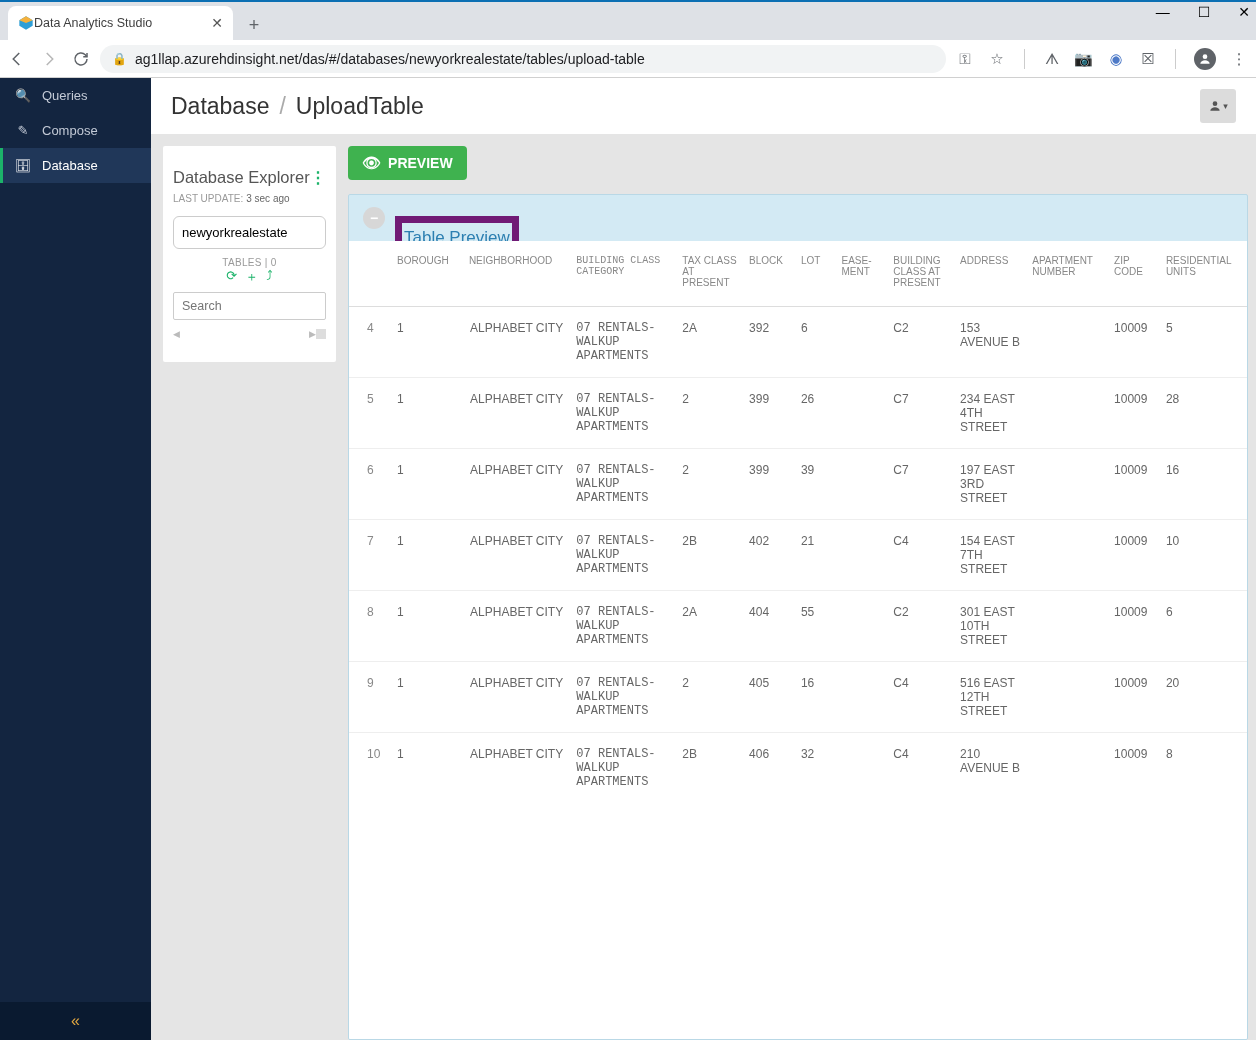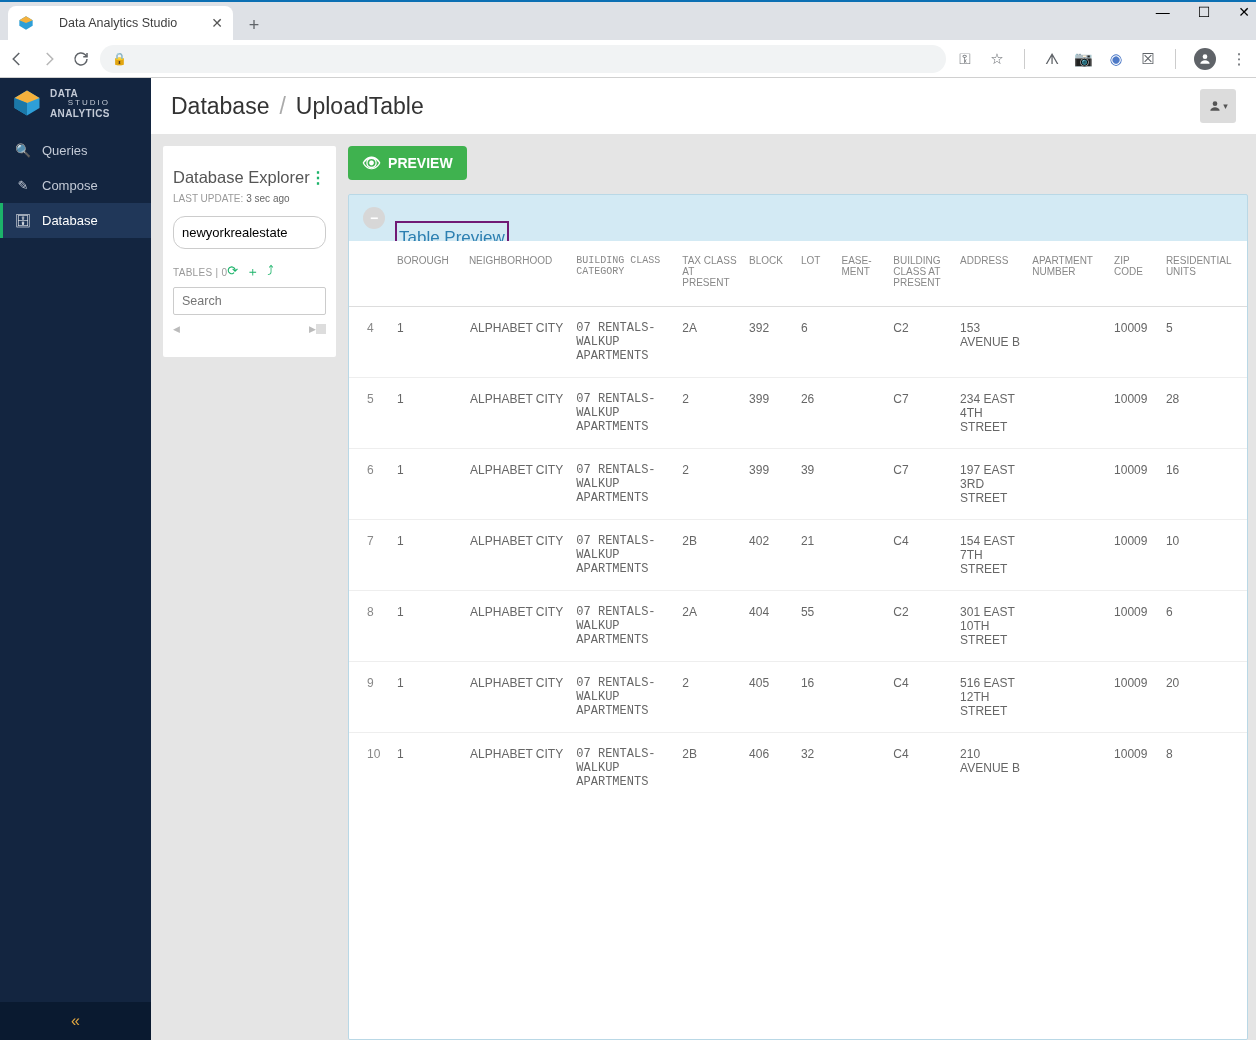--- a/index.html
+++ b/index.html
@@ -5,21 +5,21 @@
 * { margin: 0; padding: 0; box-sizing: border-box; font-family: "Segoe UI", Arial, sans-serif; }
 body { background: #e5e5e5; width: 1256px; height: 1040px; overflow: hidden; position: relative; }
 
 
 .window-top-line { height: 2px; background: #0b6fb3; }
 .window-controls { position: absolute; top: 4px; right: 6px; display: flex; gap: 28px; color: #000; font-family: sans-serif; }
 .window-controls span { cursor: default; font-size: 14px; }
 
 
 .tab-bar { height: 38px; background: #dee1e6; display: flex; align-items: flex-end; padding-left: 8px; }
-.tab { background: #fff; height: 34px; width: 225px; border-top-left-radius: 8px; border-top-right-radius: 8px; display: flex; align-items: center; padding: 0 10px; gap: 25px; font-size: 12.5px; color: #3e3e3e; position: relative; }
+.tab { background: #fff; height: 34px; width: 225px; border-top-left-radius: 8px; border-top-right-radius: 8px; display: flex; align-items: center; padding: 0 10px; gap: 0; font-size: 12.5px; color: #3e3e3e; position: relative; }
 .tab .favicon { width: 16px; height: 16px; }
 .tab .tab-title { flex: 1; white-space: nowrap; overflow: hidden; }
 .tab .tab-close { color: #555; font-size: 14px; }
 .tab-plus { width: 30px; height: 30px; display: flex; align-items: center; justify-content: center; color: #5f6368; font-size: 18px; margin-left: 6px; }
 
 
 .url-bar { height: 38px; background: #fff; border-bottom: 1px solid #d0d0d0; display: flex; align-items: center; padding: 0 8px; gap: 10px; }
 .nav-arrows { display: flex; align-items: center; gap: 14px; color: #5f6368; }
 .nav-arrows .disabled { color: #b7b7b7; }
 .nav-icon { width: 18px; height: 18px; }
@@ -54,38 +54,38 @@
 .user-btn { width: 36px; height: 34px; background: #dcdcdc; border-radius: 3px; display: flex; align-items: center; justify-content: center; color: #555; font-size: 14px; gap: 1px; }
 
 .content-row { display: flex; flex: 1; overflow: hidden; }
 
 .explorer-panel { width: 173px; background: #fff; margin: 12px 0 0 12px; padding: 22px 10px; border-radius: 2px; height: fit-content; }
 .explorer-title-row { display: flex; align-items: center; justify-content: space-between; }
 .explorer-title { font-size: 16.5px; color: #555; }
 .explorer-menu { color: #1cb36a; font-size: 16px; font-weight: bold; }
 .last-update { font-size: 10px; color: #999; margin-top: 6px; }
 .last-update b { color: #666; font-weight: normal; margin-left: 3px; }
-.db-input { width: 100%; margin-top: 12px; border: 1px solid #ccc; padding: 8px 8px; font-size: 13px; border-radius: 12px; }
-.tables-row { margin-top: 14px; display: flex; align-items: center; justify-content: flex-start; font-size: 10px; color: #999; }
+.db-input { width: 100%; margin-top: 12px; border: 1px solid #ccc; padding: 8px 8px; font-size: 13px; border-radius: 6px; }
+.tables-row { margin-top: 8px; display: flex; align-items: center; justify-content: center; font-size: 10px; color: #999; flex-direction: column; }
 .tables-row .left { letter-spacing: .3px; }
 .tables-row .right { display: flex; gap: 8px; color: #1cb36a; font-size: 13px; }
 .tables-search { width: 100%; margin-top: 6px; border: 1px solid #ccc; padding: 6px 8px; font-size: 12.5px; border-radius: 2px; color: #888; }
 .mini-scroller { margin-top: 8px; height: 12px; display: flex; align-items: center; }
 .mini-scroller .ar { color: #bbb; font-size: 9px; }
 .mini-scroller .track { flex: 1; }
 .mini-scroller .end { width: 10px; height: 10px; background: #ddd; }
 
 .preview-area { flex: 1; margin: 12px 0 0 12px; display: flex; flex-direction: column; overflow: hidden; }
 .preview-btn { align-self: flex-start; background: #3fb24f; color: #fff; height: 34px; border-radius: 4px; display: flex; align-items: center; padding: 0 14px; gap: 7px; font-size: 14px; font-weight: 600; margin-bottom: 14px; }
 .preview-btn .eye { font-size: 15px; }
 
 .panel { background: #d3eaf4; border: 1px solid #b9d8e6; border-radius: 2px; display: flex; flex-direction: column; flex: 1; margin-right: 8px; overflow: hidden; }
 .panel-header { height: 46px; display: flex; align-items: center; gap: 10px; padding: 0 14px; }
 .collapse-btn { width: 22px; height: 22px; border-radius: 50%; background: #d7d7d7; display: flex; align-items: center; justify-content: center; color: #fff; font-size: 14px; font-weight: bold; }
-.panel-title-box { border: 2px solid #701a75; padding: 5px 2px; margin-top: 40px; }
+.panel-title-box { border: 7px solid #701a75; padding: 5px 2px; margin-top: 40px; }
 .panel-title { color: #2c7fb1; font-size: 17px; }
 .panel-body { background: #fff; flex: 1; overflow: auto; position: relative; }
 .panel-body::-webkit-scrollbar { width: 15px; }
 .panel-body::-webkit-scrollbar-thumb { background: #bcbcbc; }
 .panel-body::-webkit-scrollbar-track { background: #f0f0f0; }
 
 table.data { width: 100%; border-collapse: collapse; font-size: 12px; }
 table.data thead th { text-align: left; font-size: 10px; color: #888; font-weight: 400; padding: 14px 6px 18px; vertical-align: top; border-bottom: 1px solid #ddd; }
 table.data thead th:first-child { padding-left: 18px; }
 table.data tbody td { padding: 14px 6px; vertical-align: top; color: #666; border-top: 1px solid #eee; }
@@ -136,20 +136,21 @@
     <svg class="nav-icon disabled" viewBox="0 0 24 24" fill="none" stroke="#b7b7b7" stroke-width="2">
         <polyline points="9 4 17 12 9 20"></polyline>
       </svg>
     <svg class="nav-icon" viewBox="0 0 24 24" fill="none" stroke="#5f6368" stroke-width="2">
         <path d="M20 12a8 8 0 1 1-2.34-5.66L20 9"></path>
         <polyline points="20 4 20 9 15 9"></polyline>
       </svg>
   </div>
   <div class="addr">
     <span class="lock">🔒</span>
+    <span class="url-text">ag1llap.azurehdinsight.net/das/#/databases/newyorkrealestate/tables/upload-table</span>
   </div>
   <div class="toolbar-icons">
     <span class="ico">⚿</span>
     <span class="ico">☆</span>
     <span class="divider"></span>
     <span class="ico">ᗑ</span>
     <span class="ico">📷</span>
     <span class="ico" style="color:#4e7ac7">◉</span>
     <span class="ico">☒</span>
     <span class="divider"></span>
@@ -158,32 +159,20 @@
           <circle cx="12" cy="8" r="4"></circle>
           <path d="M4 20c0-4 4-6 8-6s8 2 8 6"></path>
         </svg>
       </span>
     <span class="ico">⋮</span>
   </div>
 </div>
 
 <div class="app">
   <div class="sidebar">
-    <div class="logo-block">
-      <svg class="logo-cube" viewBox="0 0 24 24">
-          <polygon points="12,2 22,8 22,16 12,22 2,16 2,8" fill="#2e9fd8"></polygon>
-          <polygon points="12,2 22,8 12,12 2,8" fill="#f5b13c"></polygon>
-          <polygon points="2,8 12,12 12,22 2,16" fill="#1b78a8"></polygon>
-        </svg>
-      <div class="logo-text">
-        <div class="l1">DATA</div>
-        <div class="l2">STUDIO</div>
-        <div class="l3">ANALYTICS</div>
-      </div>
-    </div>
     <div class="nav-items">
       <div class="nav-item">
         <span class="nav-ico">🔍</span>
         <span>Queries</span>
       </div>
       <div class="nav-item">
         <span class="nav-ico">✎</span>
         <span>Compose</span>
       </div>
       <div class="nav-item active">

